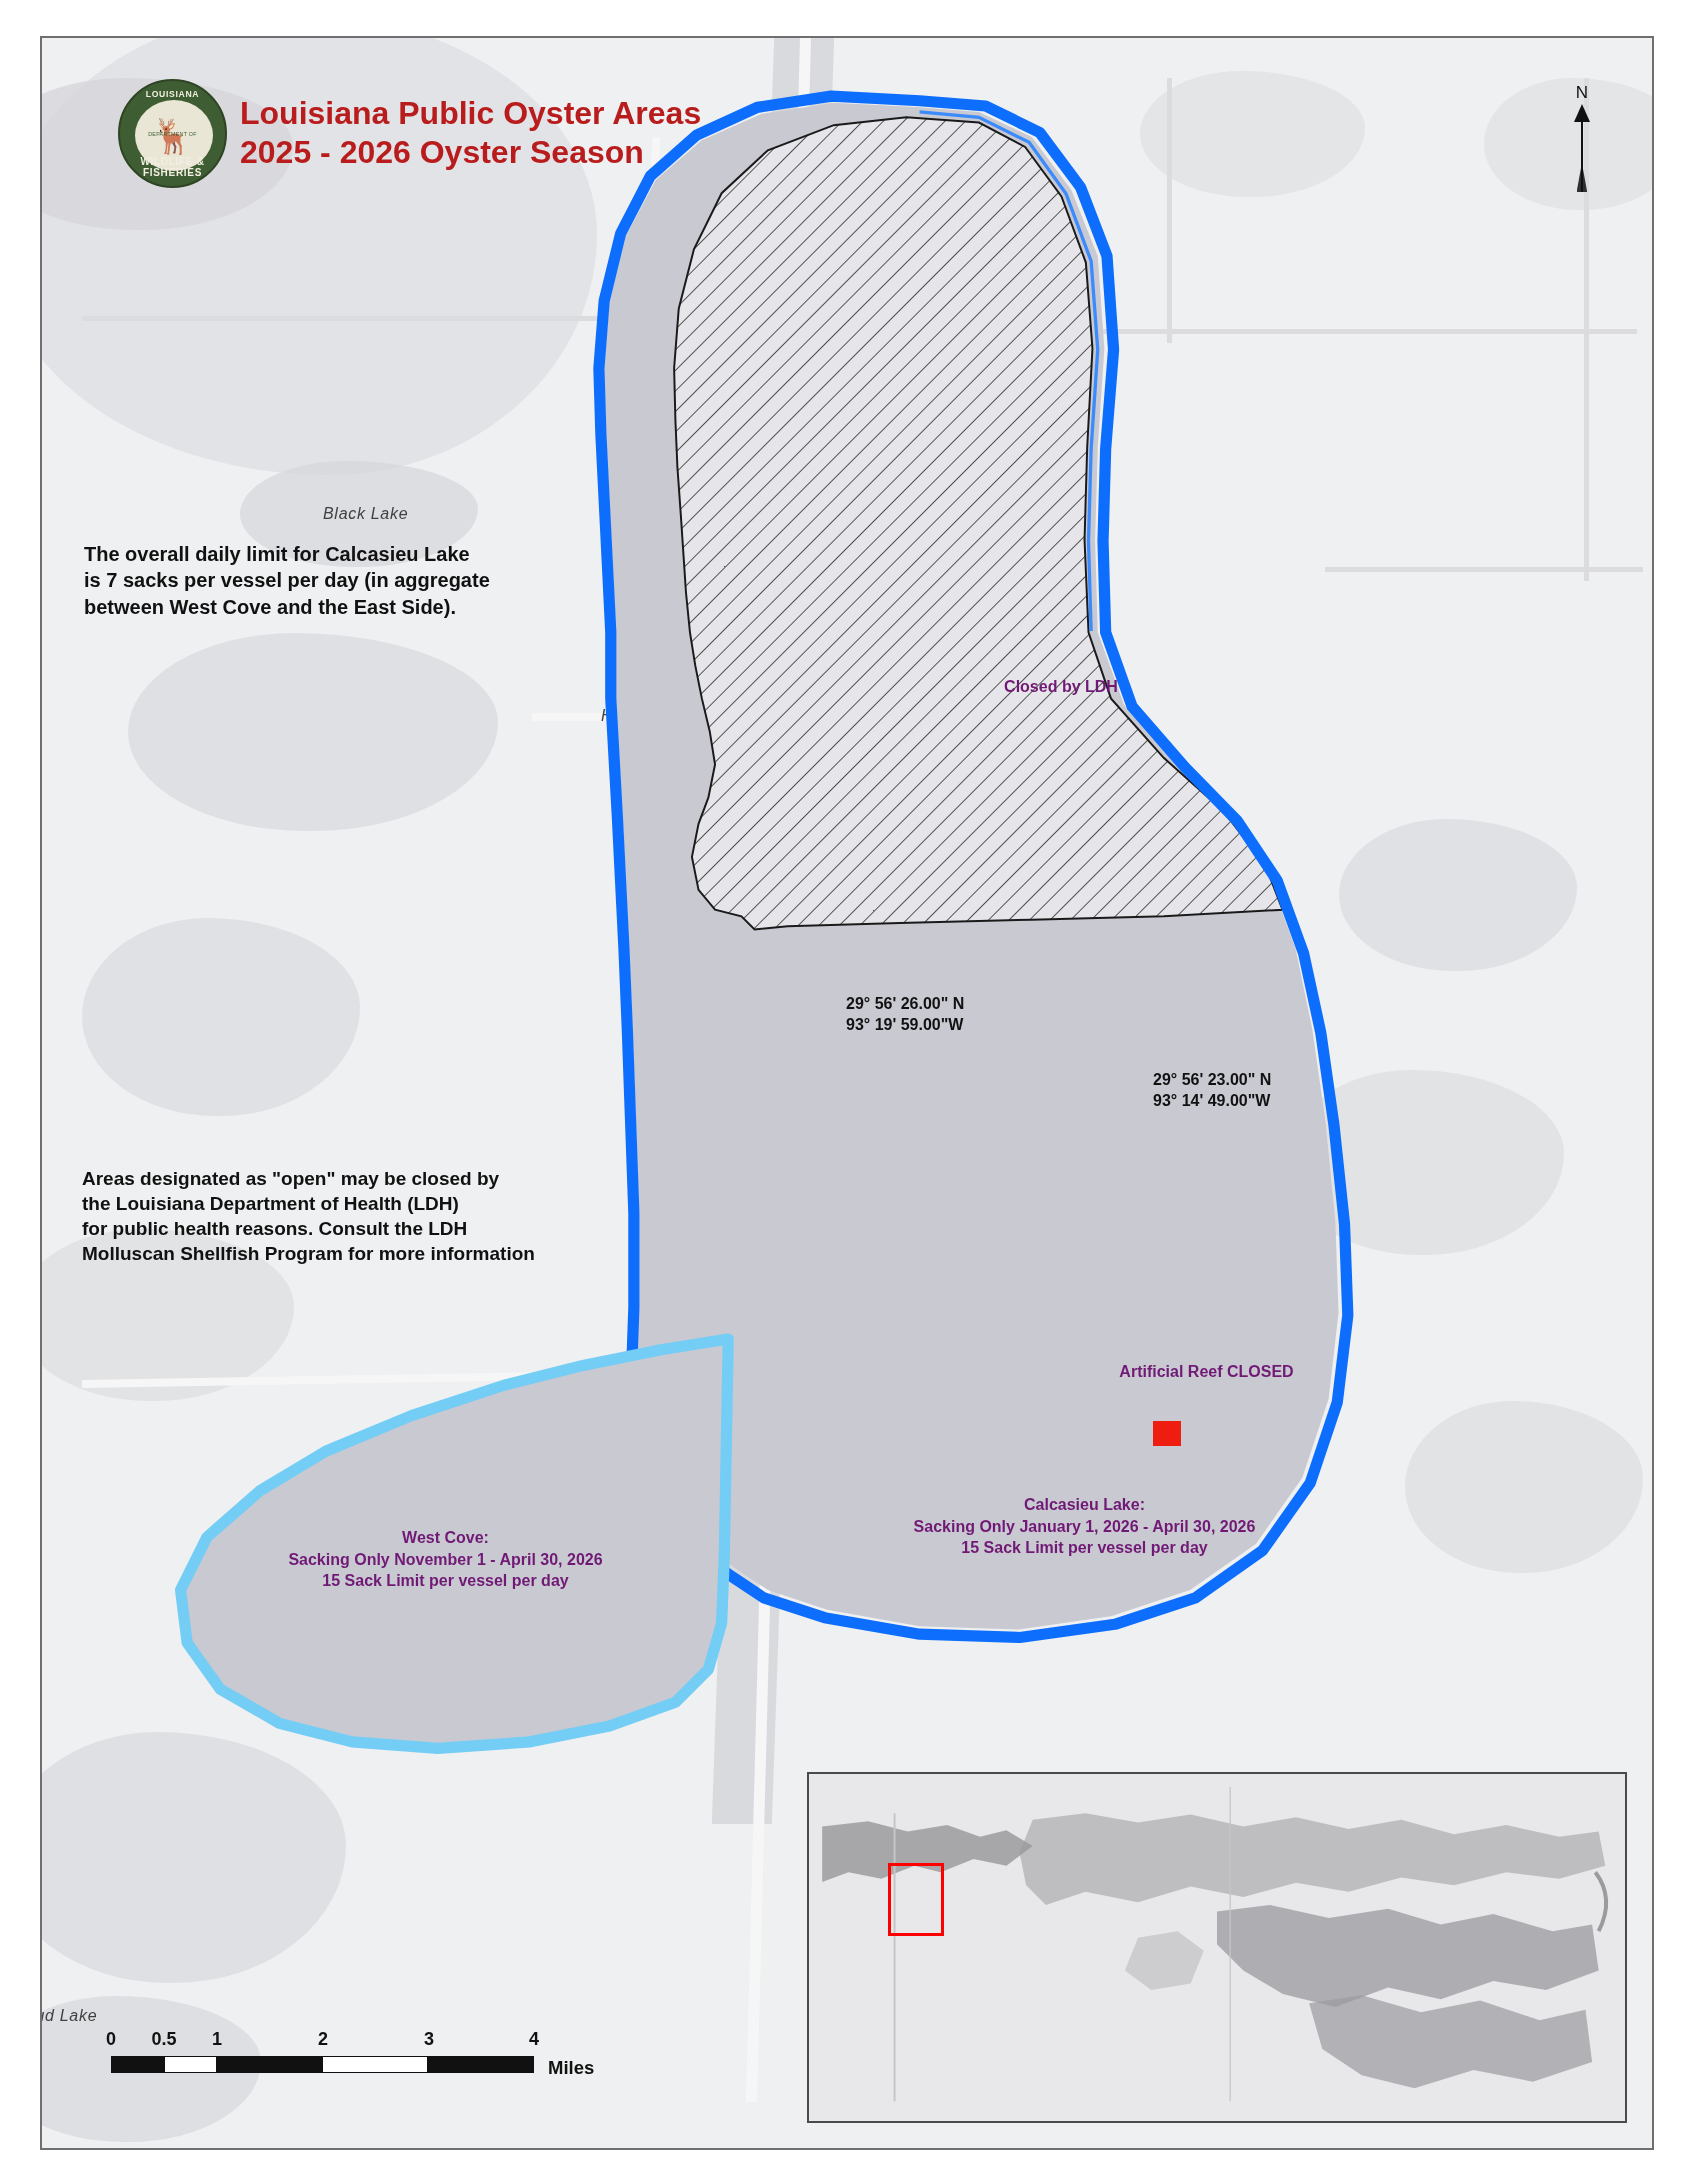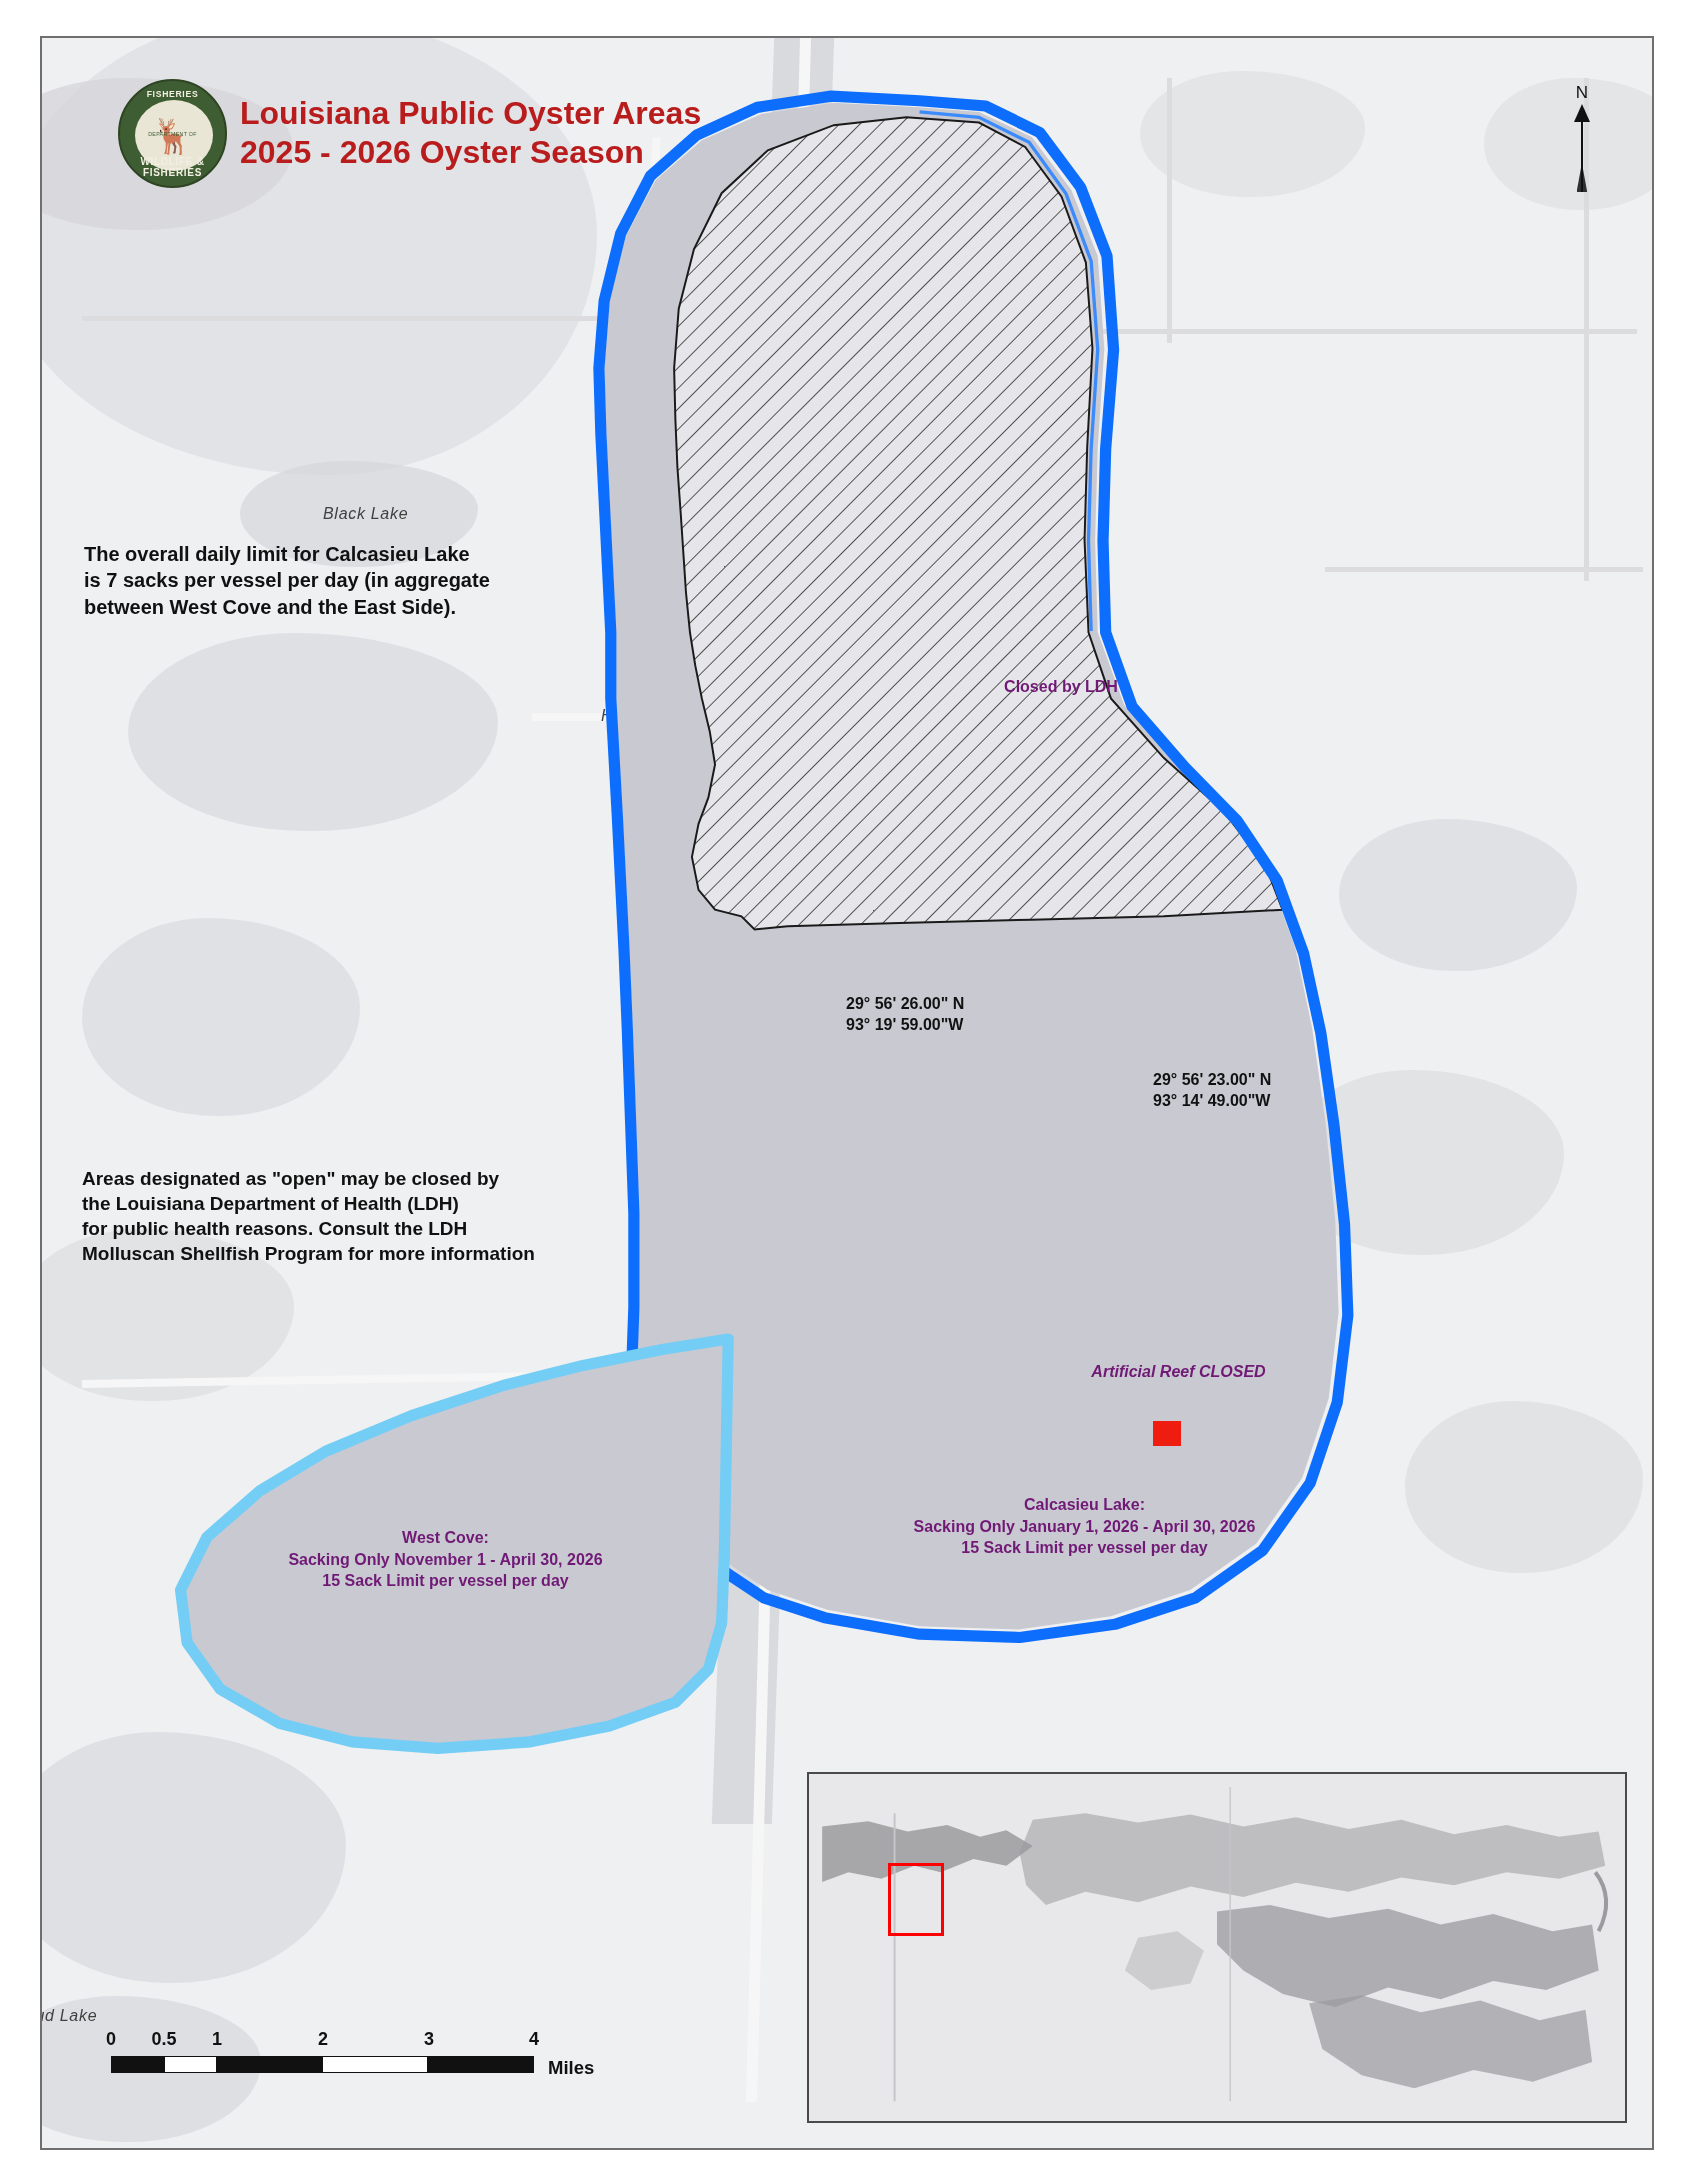--- a/index.html
+++ b/index.html
@@ -336,41 +336,41 @@
 
   <div id="title-block">
     <div class="t1">Louisiana Public Oyster Areas</div>
     <div class="t2">2025 - 2026 Oyster Season</div>
   </div>
 
   <div id="logo">
     <div class="inner-circle"></div>
     <div class="deer">🦌</div>
     <div class="mid-label">DEPARTMENT OF</div>
-    <div class="ring-text-top">FISHERIES</div>
+    <div class="ring-text-top">LOUISIANA</div>
     <div class="ring-text-bottom">WILDLIFE &amp; FISHERIES</div>
   </div>
 
   <div id="north-arrow">
     <div class="n">N</div>
     <div class="bar"></div>
     <div class="head"></div>
     <div class="tail"></div>
   </div>
 
   <div class="note" style="left:42px;top:503px;">The overall daily limit for Calcasieu Lake
 is 7 sacks per vessel per day (in aggregate
 between West Cove and the East Side).</div>
   <div class="note" style="left:40px;top:1128px;font-size:19px;">Areas designated as "open" may be closed by
 the Louisiana Department of Health (LDH)
 for public health reasons. Consult the LDH
 Molluscan Shellfish Program for more information</div>
 
   <div class="maparea-label" style="left:880px;top:638px;width:278px;">Closed by LDH</div>
-  <div class="maparea-label" style="left:938px;top:1323px;width:397px;font-style:italic;">Artificial Reef CLOSED</div>
+  <div class="maparea-label" style="left:966px;top:1323px;width:397px;">Artificial Reef CLOSED</div>
   <div class="maparea-label" style="left:728px;top:1456px;width:629px;">Calcasieu Lake:
 Sacking Only January 1, 2026 - April 30, 2026
 15 Sack Limit per vessel per day</div>
   <div class="maparea-label" style="left:106px;top:1489px;width:595px;">West Cove:
 Sacking Only November 1 - April 30, 2026
 15 Sack Limit per vessel per day</div>
 
   <div class="coord-label" style="left:804px;top:956px;">29° 56' 26.00" N
 93° 19' 59.00"W</div>
   <div class="coord-label" style="left:1111px;top:1032px;">29° 56' 23.00" N

